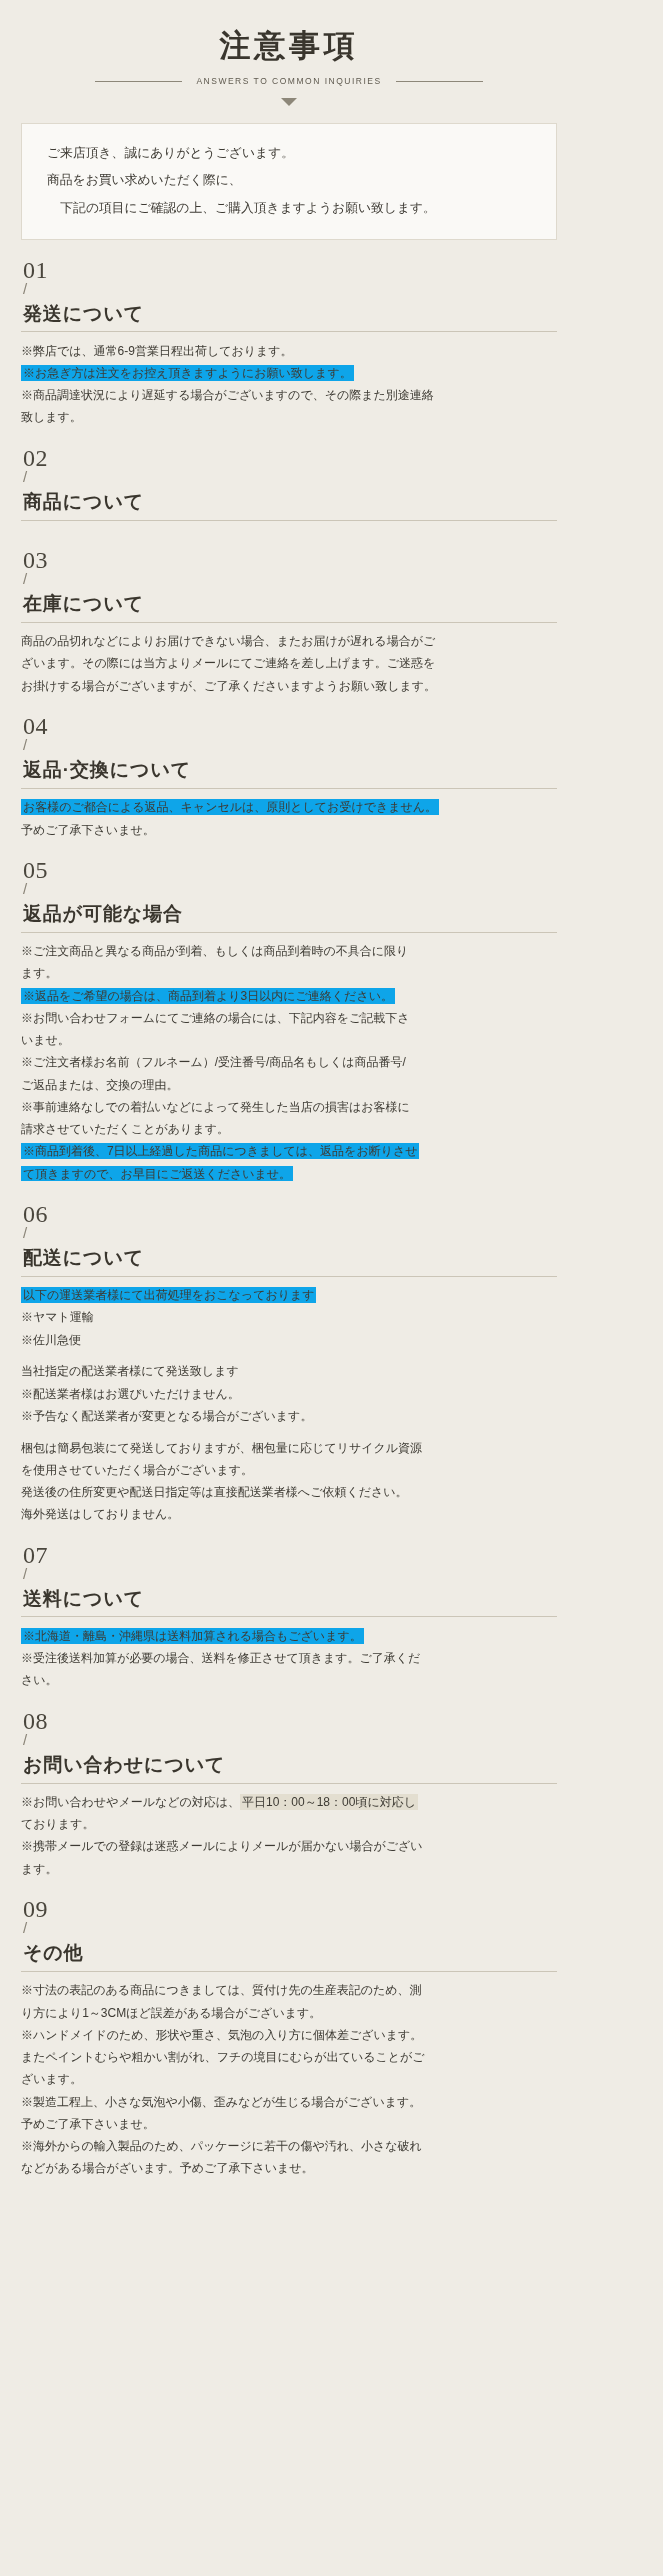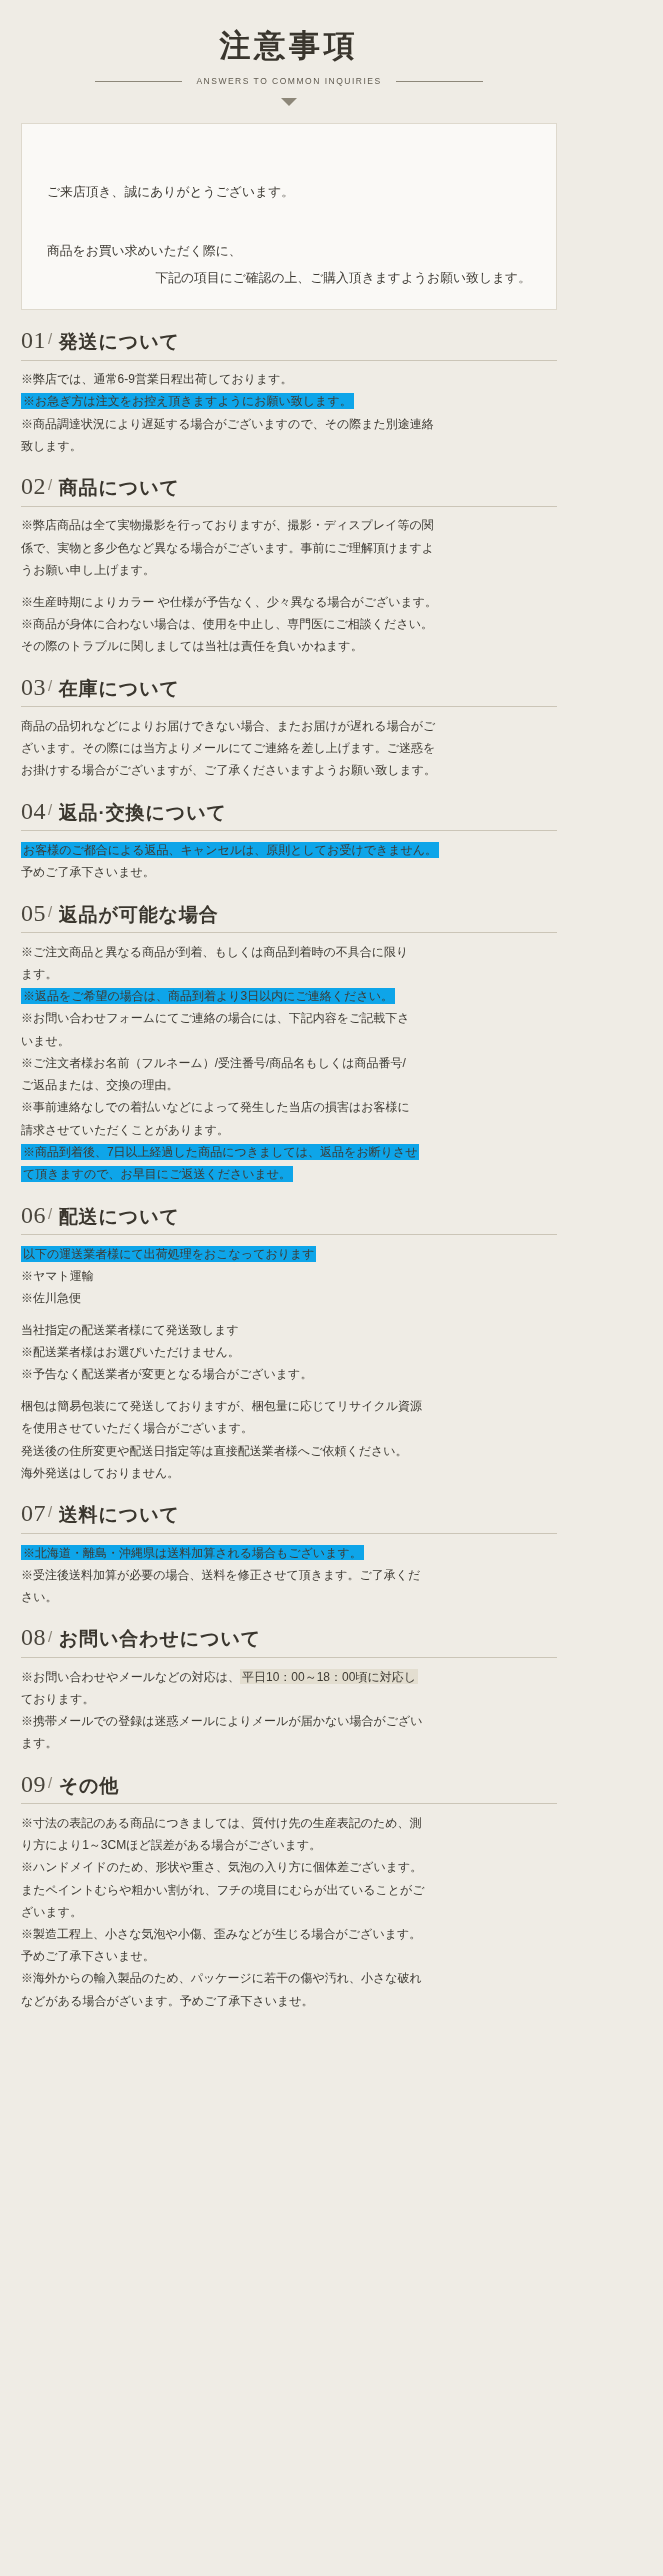--- a/index.html
+++ b/index.html
@@ -69,34 +69,35 @@
     padding: 19px 25px 21px 25px;
     box-sizing: border-box;
   }
   .intro p {
     margin: 0 0 7.6px 0;
     font-size: 12.8px;
     line-height: 1.55;
     color: #3d3a33;
   }
   .intro p:last-child { margin-bottom: 0; }
-  .intro .indent-1 { padding-left: 0; margin-top: 39px; }
-  .intro .indent-2 { padding-left: 13.3px; text-align: right; }
+  .intro .indent-1 { padding-left: 0; }
+  .intro .indent-2 { padding-left: 13.3px; }
 
   
   .section {
     margin: 0 21px;
     padding-top: 17px;
   }
   .sec-head {
     display: flex;
     align-items: baseline;
     border-bottom: 0.9px solid #cbc5b7;
     padding-bottom: 4.7px;
     margin-bottom: 9.5px;
+    flex-direction: column;
   }
   .sec-num {
     font-size: 24px;
     font-family: "Liberation Serif", serif;
     color: #4a463d;
     letter-spacing: 0.5px;
   }
   .sec-slash {
     font-size: 15px;
     color: #8a8477;
@@ -162,28 +163,20 @@
           <p><span class="hl">※お急ぎ方は注文をお控え頂きますようにお願い致します。</span></p>
           <p>※商品調達状況により遅延する場合がございますので、その際また別途連絡</p>
           <p>致します。</p>
         </div>
       </div>
       <div class="section">
         <div class="sec-head">
           <span class="sec-num">02</span>
           <span class="sec-slash">/</span>
           <span class="sec-title">商品について</span>
-        </div>
-        <div class="sec-body">
-          <p>※弊店商品は全て実物撮影を行っておりますが、撮影・ディスプレイ等の関</p>
-          <p>係で、実物と多少色など異なる場合がございます。事前にご理解頂けますよ</p>
-          <p class="gap">うお願い申し上げます。</p>
-          <p>※生産時期によりカラー や仕様が予告なく、少々異なる場合がございます。</p>
-          <p>※商品が身体に合わない場合は、使用を中止し、専門医にご相談ください。</p>
-          <p>その際のトラブルに関しましては当社は責任を負いかねます。</p>
         </div>
       </div>
       <div class="section">
         <div class="sec-head">
           <span class="sec-num">03</span>
           <span class="sec-slash">/</span>
           <span class="sec-title">在庫について</span>
         </div>
         <div class="sec-body">
           <p>商品の品切れなどによりお届けできない場合、またお届けが遅れる場合がご</p>

